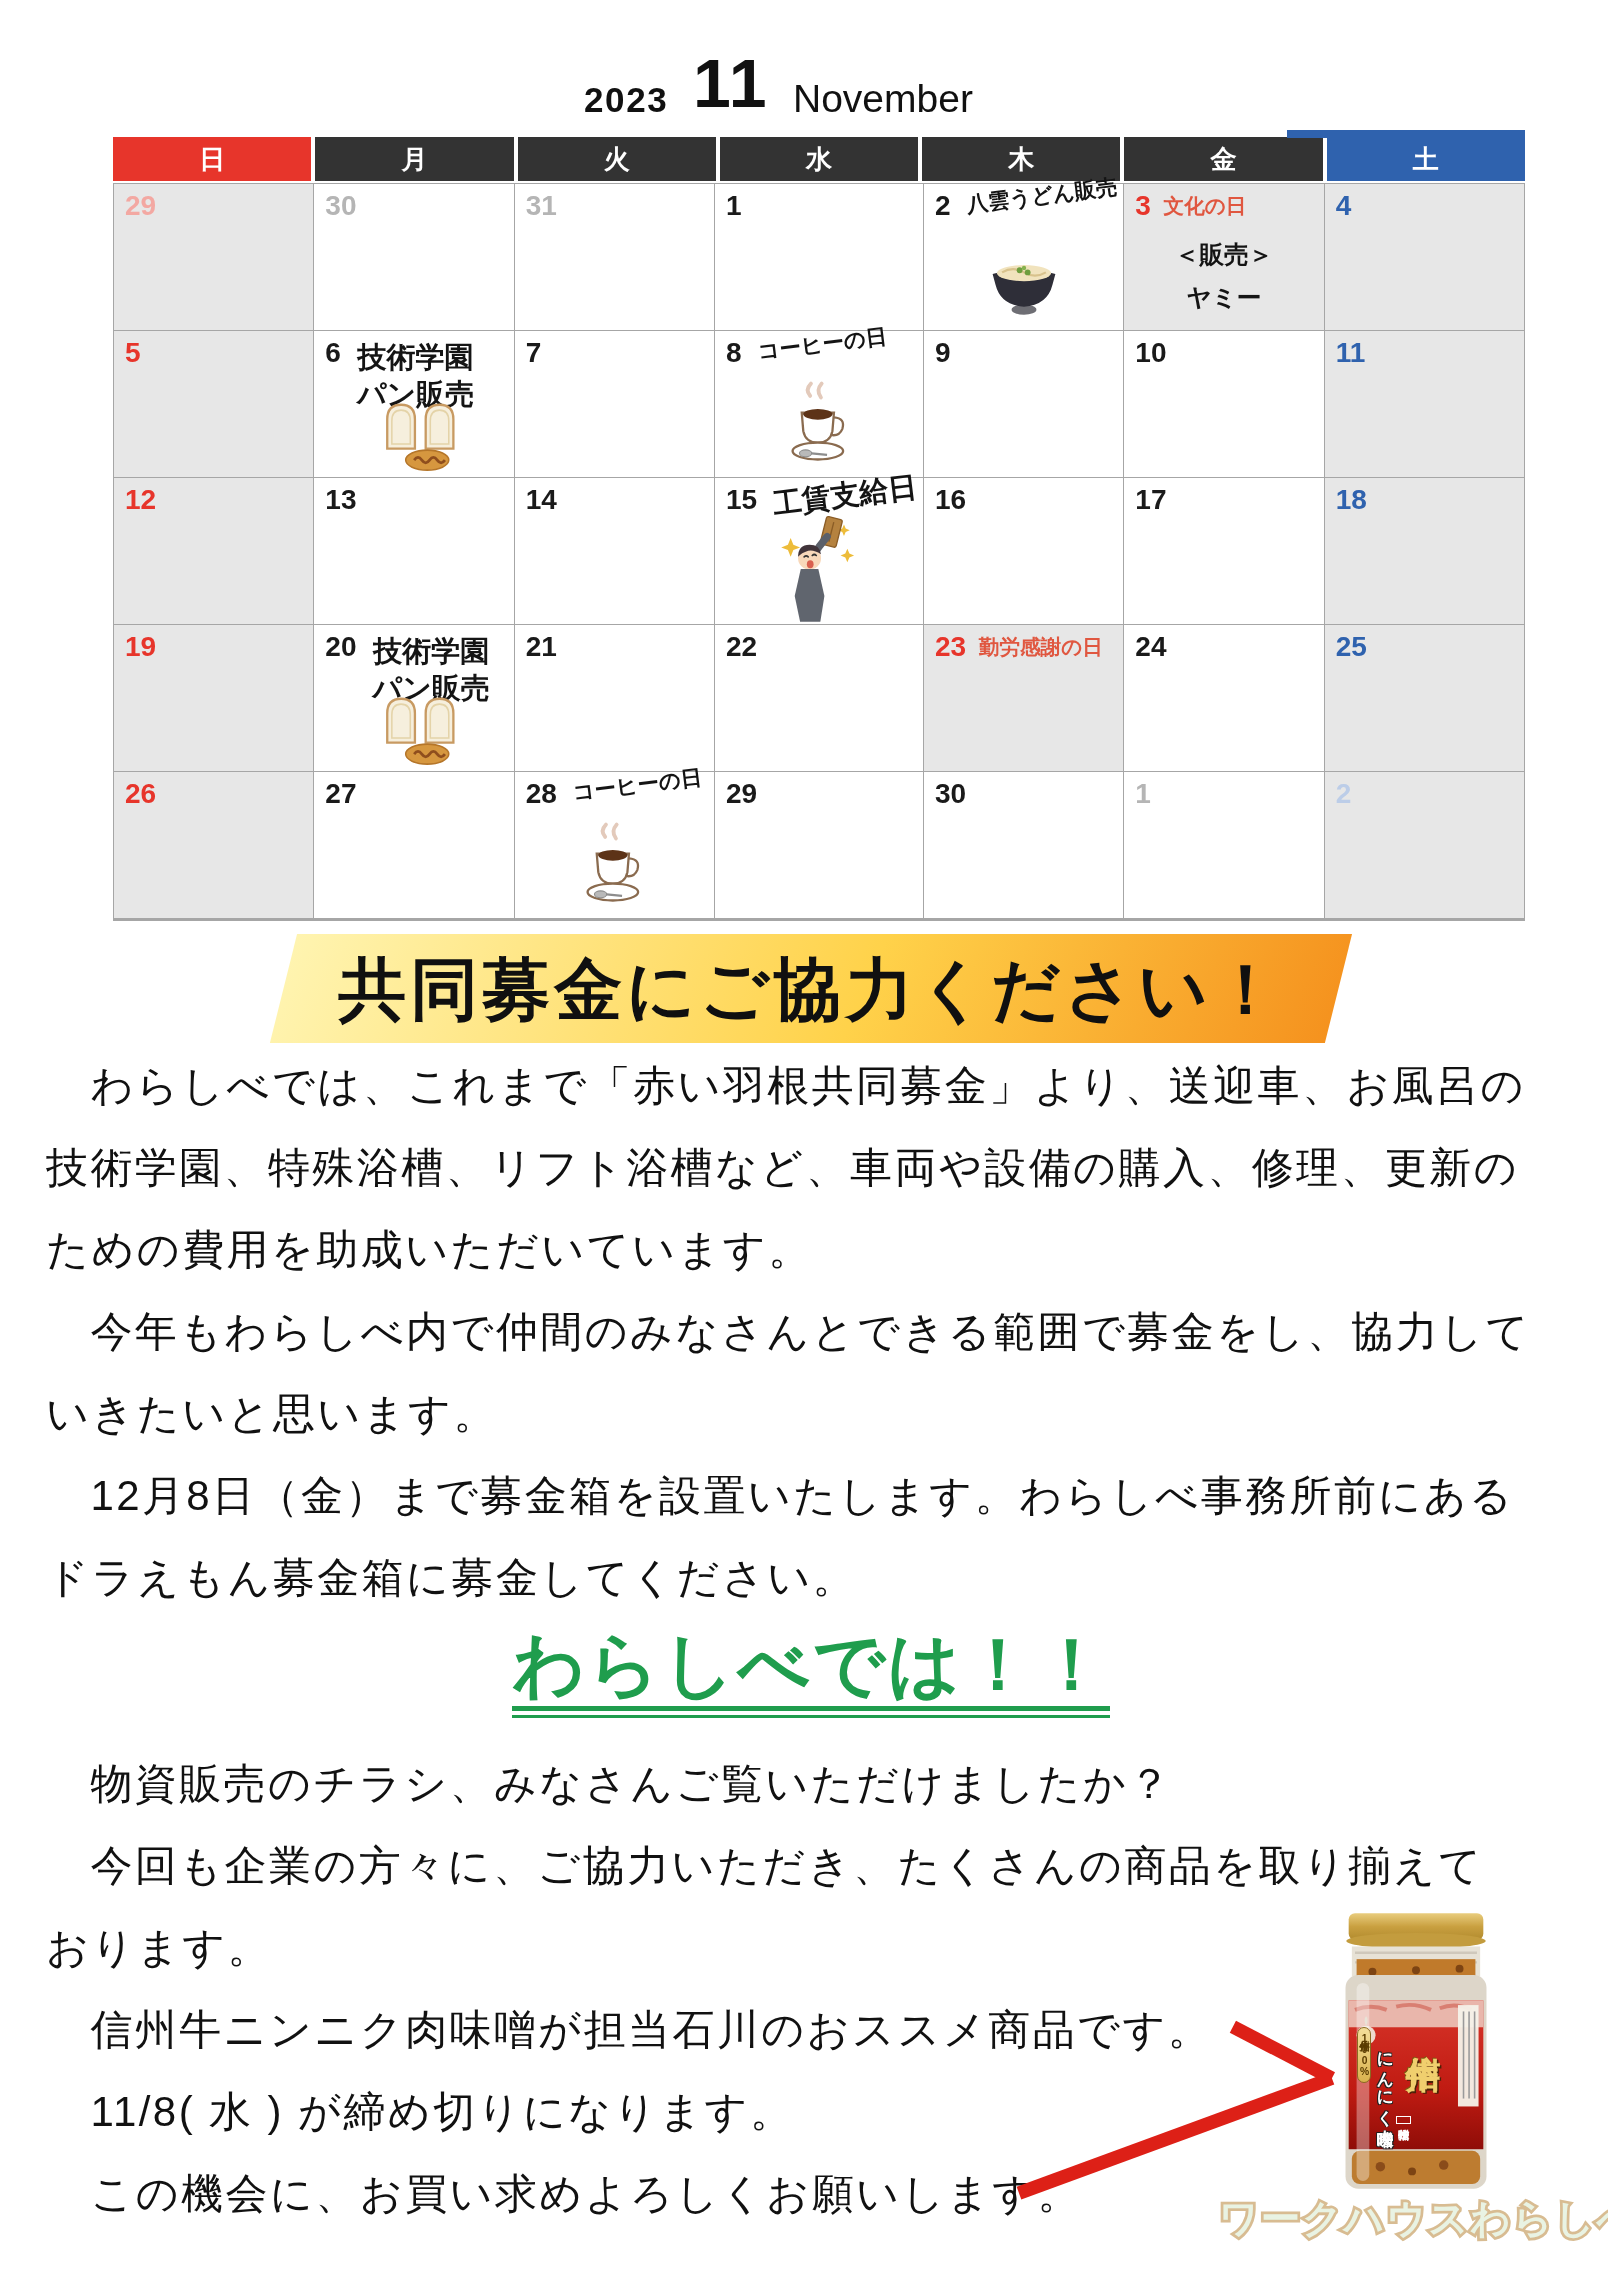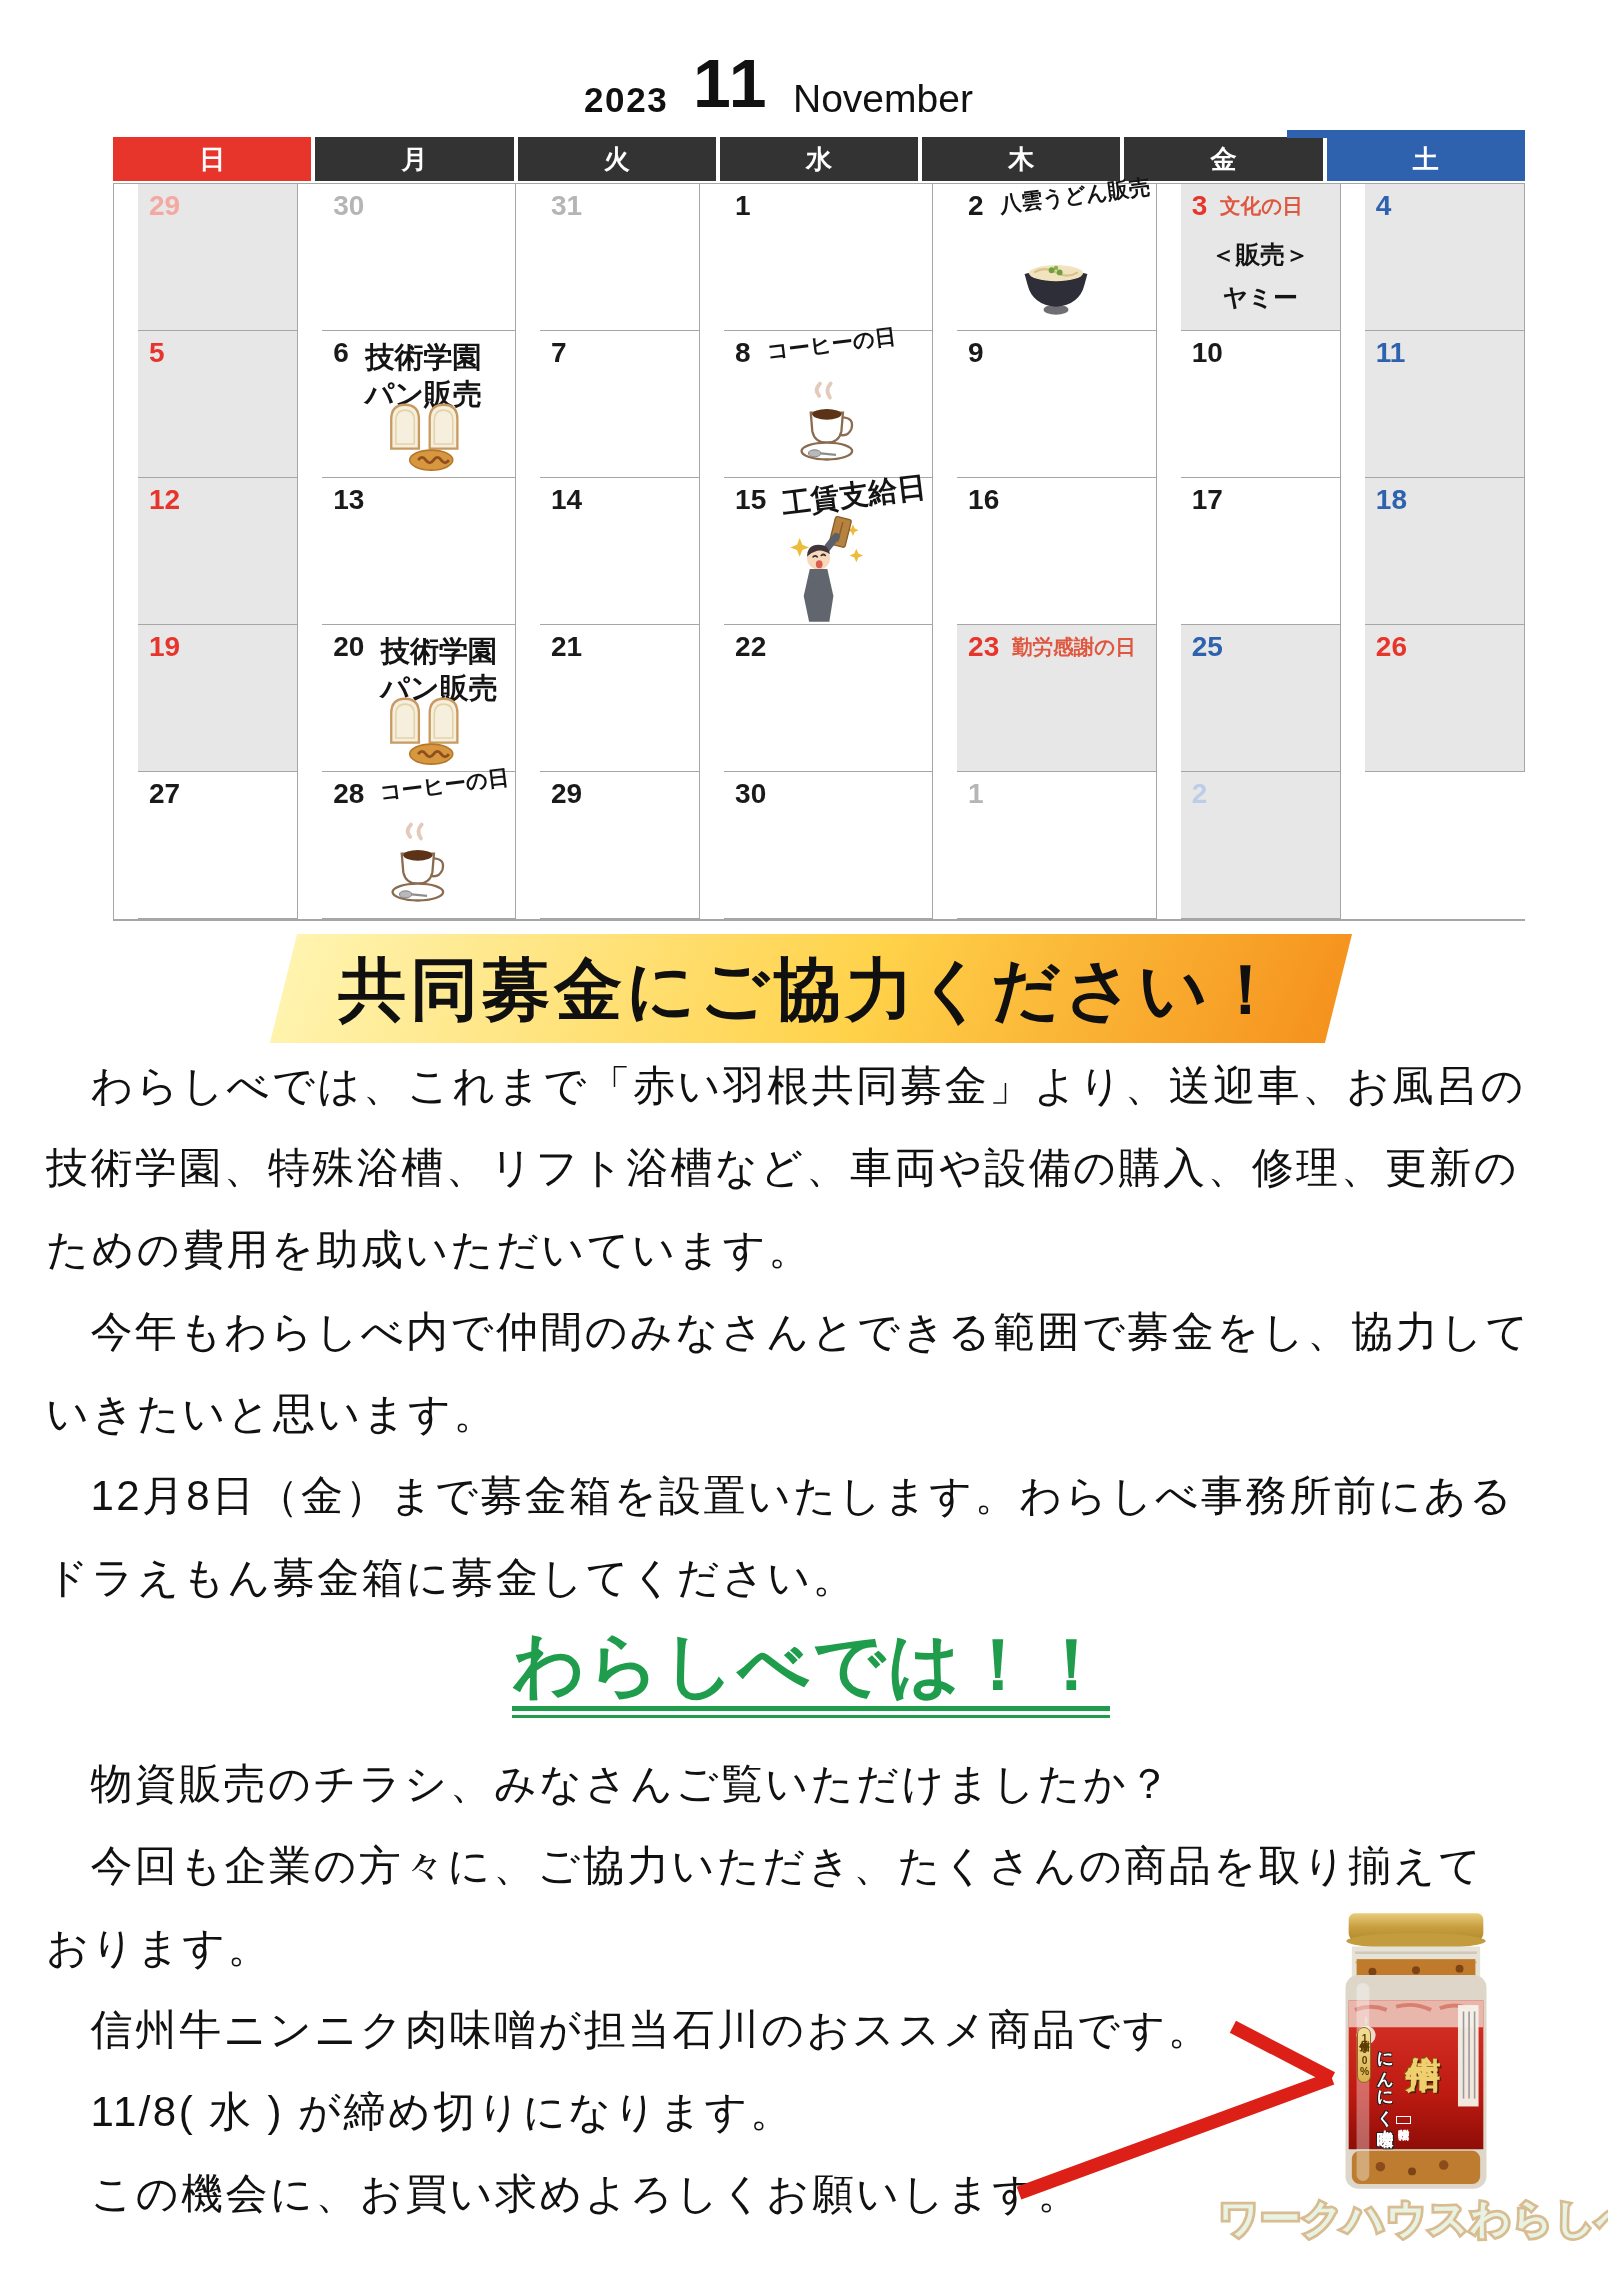--- a/index.html
+++ b/index.html
@@ -13,21 +13,21 @@
 
   
   .calendar{position:absolute;left:113px;top:137px;width:1412px;}
   .sat-strip{position:absolute;top:-7.1px;right:0;width:238px;height:8px;background:var(--saturday-header);}
   .cal-header{display:grid;grid-template-columns:repeat(7,1fr);gap:4px;height:44px;margin-bottom:2.4px;}
   .cal-h{display:flex;align-items:center;justify-content:center;color:#fff;font-size:26px;font-weight:bold;}
   .cal-body{display:grid;grid-template-columns:repeat(7,1fr);
             border-left:0.8px solid var(--grid-border);border-top:0.8px solid var(--grid-border);
             border-bottom:2.4px solid var(--grid-border);}
   .cell{position:relative;height:147px;background:#fff;box-sizing:border-box;
-        border-right:0.8px solid var(--grid-border);border-bottom:0.8px solid var(--grid-border);margin-left:24px;}
+        border-right:0.8px solid var(--grid-border);border-bottom:0.8px solid var(--grid-border);}
   .cell.gray{background:var(--cell-gray);}
   .cell-top{display:flex;align-items:flex-start;padding:8px 4.8px 0 11px;}
   .date{font-size:28px;font-weight:bold;line-height:1;}
   .num-black{color:var(--date-black);} .num-red{color:var(--date-red);} .num-blue{color:var(--date-blue);}
   .num-prev{color:var(--date-prev);} .num-prevSun{color:var(--date-prev-sun);} .num-nextSat{color:var(--date-next-sat);}
   .holiday{font-size:20.6px;font-weight:bold;color:var(--holiday-red);margin:3.2px 0 0 12.7px;line-height:1;white-space:nowrap;}
   .evcol{display:flex;flex-direction:column;align-items:center;margin-left:16px;}
   .evcol .event{font-size:21.4px;font-weight:bold;color:#141414;line-height:1.25;white-space:nowrap;}
   .evcol.lg .event{font-size:29px;}
   .evcol.rot{transform:rotate(-7deg);transform-origin:left center;}
@@ -297,20 +297,25 @@
         </div>
         <div class="cell">
           <div class="cell-top">
             <span class="date num-black">22</span>
           </div>
         </div>
         <div class="cell gray">
           <div class="cell-top">
             <span class="date num-red">23</span>
             <span class="holiday">勤労感謝の日</span>
+          </div>
+        </div>
+        <div class="cell">
+          <div class="cell-top">
+            <span class="date num-black">24</span>
           </div>
         </div>
         <div class="cell gray">
           <div class="cell-top">
             <span class="date num-blue">25</span>
           </div>
         </div>
         <div class="cell gray">
           <div class="cell-top">
             <span class="date num-red">26</span>

